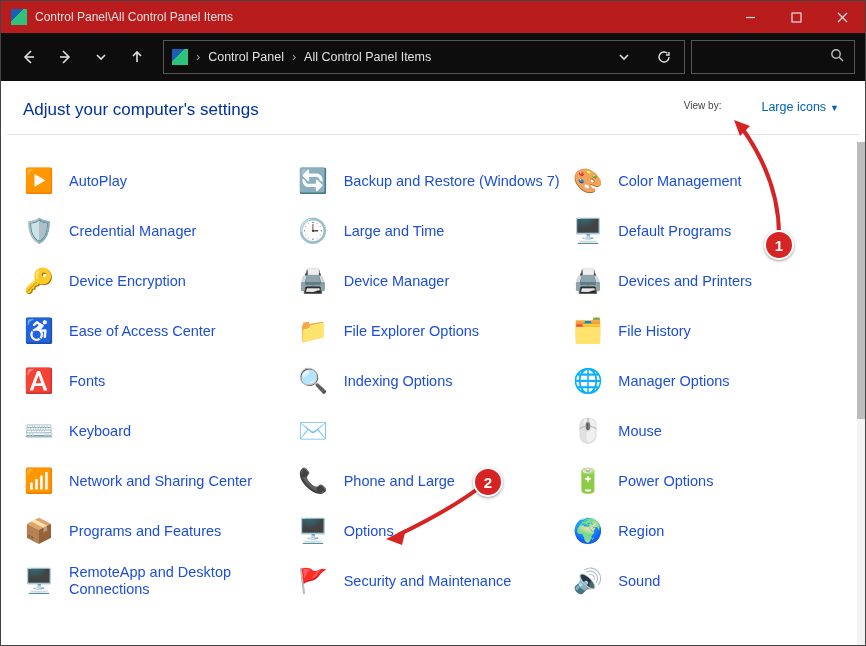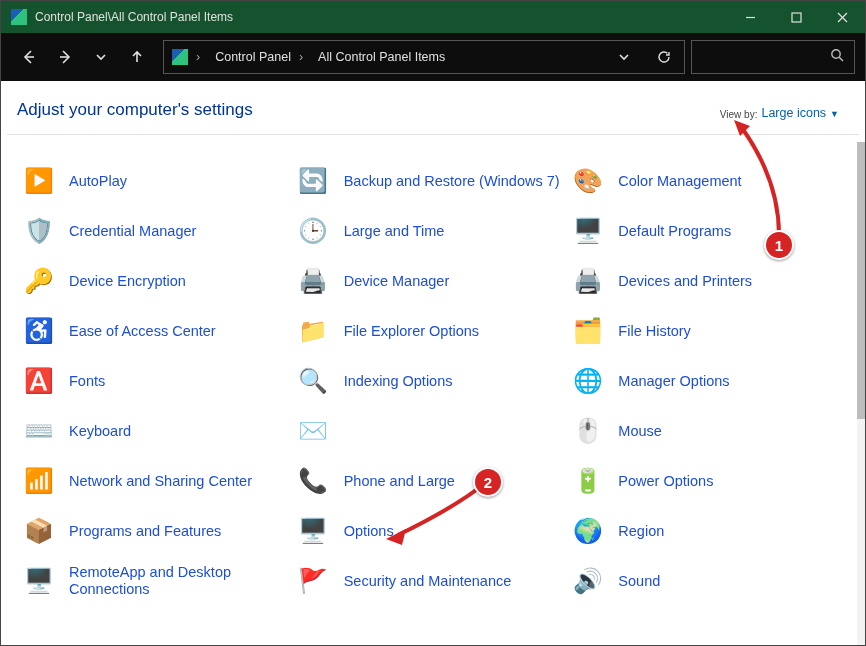--- a/index.html
+++ b/index.html
@@ -1,38 +1,38 @@
 <!DOCTYPE html>
 <html><head>
 <meta charset="utf-8">
 <style>
   html,body{margin:0;padding:0;font-family:"Segoe UI",Arial,sans-serif;background:#fff;}
   .window{width:866px;height:646px;box-sizing:border-box;background:#fff;border:1px solid #444;position:relative;overflow:hidden;}
   
-  .titlebar{height:32px;background:#14532d;color:#e0e0e0;display:flex;align-items:center;}
+  .titlebar{height:32px;background:#b91c1c;color:#e0e0e0;display:flex;align-items:center;}
   .titlebar .appicon{width:16px;height:16px;margin:0 8px 0 10px;background:linear-gradient(135deg,#1a5fb4 40%,#2ec27e 0);}
   .titlebar .title{font-size:12px;flex:1;}
   .titlebar .ctrls{display:flex;}
   .titlebar .ctrl{width:46px;height:32px;display:flex;align-items:center;justify-content:center;}
   .titlebar .ctrl svg{stroke:#e0e0e0;}
   
   .toolbar{height:48px;background:#0d0d0d;display:flex;align-items:center;padding:0 10px;gap:0;}
   .navbtn{width:36px;height:34px;display:flex;align-items:center;justify-content:center;}
   .navbtn svg{stroke:#e0e0e0;}
   .addressbar{flex:1;height:32px;border:1px solid #555;margin-left:8px;display:flex;align-items:center;color:#e0e0e0;font-size:12.5px;min-width:0;}
   .addressbar .bcicon{width:16px;height:16px;margin:0 6px 0 8px;background:linear-gradient(135deg,#1a5fb4 40%,#2ec27e 0);}
-  .addressbar .crumb{padding:0 6px;margin-left:7px;}
+  .addressbar .crumb{padding:0 6px;}
   .addressbar .chev{padding:0 2px;color:#aaa;}
   .addressbar .spacer{flex:1;}
   .addrbtn{width:40px;height:32px;display:flex;align-items:center;justify-content:center;}
   .searchbox{width:162px;height:32px;border:1px solid #555;margin-left:6px;display:flex;align-items:center;justify-content:flex-end;}
   .searchbox .sicon{margin-right:10px;}
   
   .content{position:absolute;top:81px;bottom:0;left:0;right:0;background:#fff;overflow:hidden;}
-  .header{display:flex;align-items:flex-end;padding:18px 26px 10px 16px;}
+  .header{display:flex;align-items:flex-start;padding:18px 26px 10px 22px;gap:36px;}
   .header h1{font-size:17px;font-weight:400;color:#003399;margin:0;flex:1;}
   .viewby{font-size:10px;color:#444;margin-right:4px;}
   .viewby-val{font-size:12.5px;color:#0063b1;}
   .viewby-val .tri{font-size:9px;margin-left:4px;}
   .divider{border-top:1px solid #e2e2e2;margin:4px 6px 0 6px;}
   .grid-wrap{position:absolute;top:60px;bottom:0;left:0;right:10px;overflow-y:auto;}
   .grid{display:grid;grid-template-columns:repeat(3,1fr);column-gap:6px;row-gap:12px;padding:20px 14px 20px 22px;}
   .item{display:flex;align-items:center;gap:14px;height:38px;}
   .item .icon{width:32px;height:32px;display:flex;align-items:center;justify-content:center;font-size:24px;flex-shrink:0;}
   .item .label{color:#1d4ed8;font-size:14.5px;line-height:1.15;}

